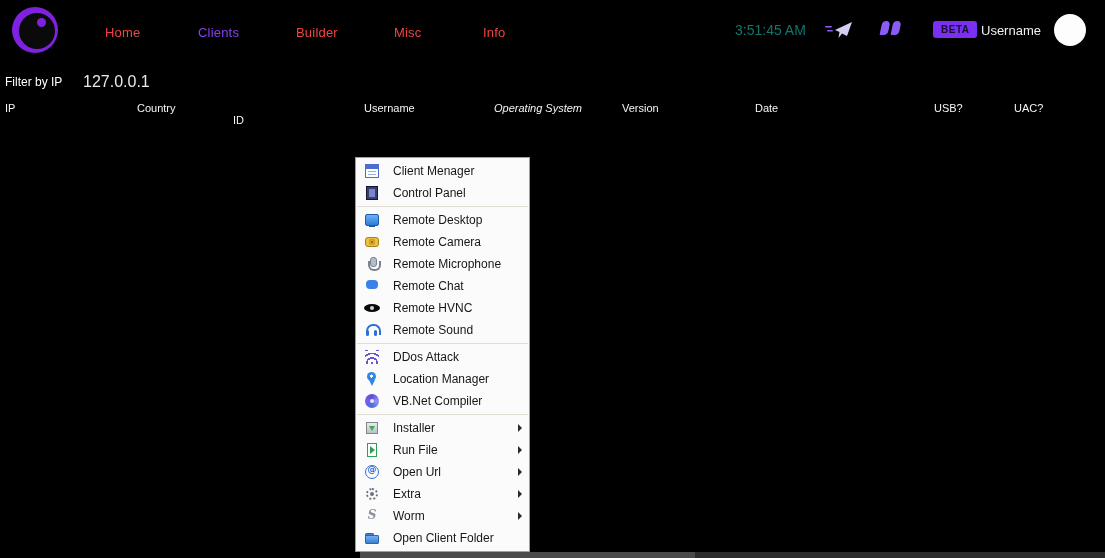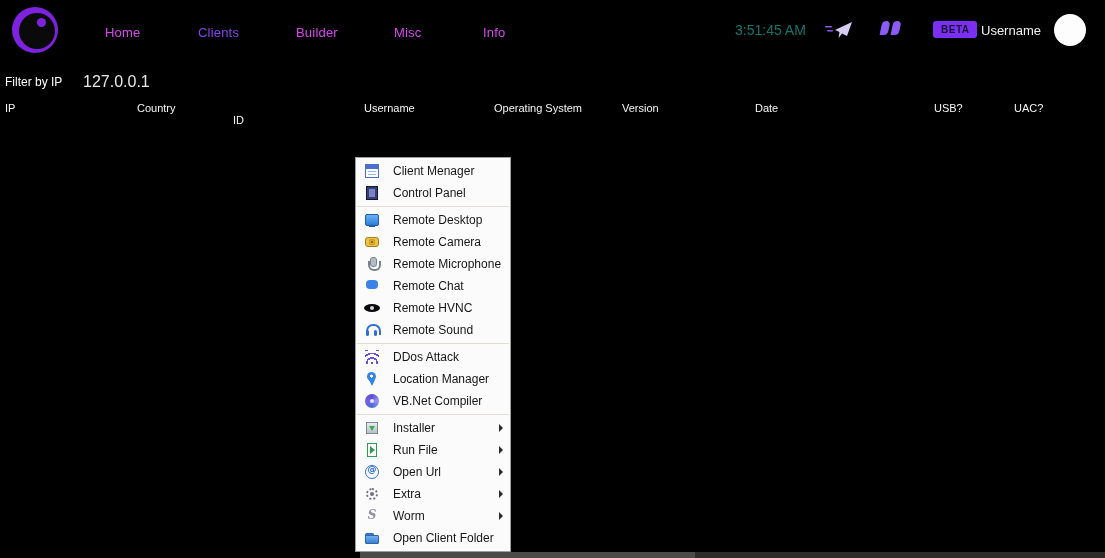--- a/index.html
+++ b/index.html
@@ -5,42 +5,42 @@
   *{margin:0;padding:0;box-sizing:border-box}
   html,body{width:1105px;height:558px}
   body{background:#000;position:relative;overflow:hidden;font-family:"Liberation Sans",sans-serif}
 
   
   .topbar{position:absolute;left:0;top:0;width:100%;height:62px;background:#000}
   .logo{position:absolute;left:12px;top:7px;width:46px;height:46px;border-radius:50%;background:#7e22e0;cursor:pointer}
   .logo::before{content:"";position:absolute;inset:5px;border-radius:50%;background:#0a0a0a;transform:translate(2px,1px)}
   .logo::after{content:"";position:absolute;left:25px;top:11px;width:9px;height:9px;border-radius:50%;background:#7e22e0}
   #nav{position:absolute;left:0;top:25px;width:600px;height:20px}
-  .nav-item{position:absolute;top:0;font-size:13px;color:#d946ef;cursor:pointer;letter-spacing:.2px}
+  .nav-item{position:absolute;top:0;font-size:13px;color:#ef4444;cursor:pointer;letter-spacing:.2px}
   .nav-item.active{color:#8640f0}
   .clock{position:absolute;left:735px;top:22px;font-size:14px;color:#0f766e}
   .plane{position:absolute;left:824px;top:19px;width:30px;height:22px;cursor:pointer}
   .quotes{position:absolute;left:881px;top:21px;width:21px;height:15px;cursor:pointer}
   .quotes::before,.quotes::after{content:"";position:absolute;top:0;width:8px;height:14px;background:#8a5cf5;border-radius:4px 4px 4px 1px;transform:skewX(-12deg)}
   .quotes::before{left:0}
   .quotes::after{left:11px}
   .beta{position:absolute;left:933px;top:21px;padding:3px 8px;background:#7b2ff2;border-radius:3px;color:#14102e;font-weight:bold;font-size:10px;letter-spacing:.5px}
   .username{position:absolute;left:981px;top:23px;font-size:13px;color:#f0f0f0}
   .avatar{position:absolute;left:1054px;top:14px;width:32px;height:32px;border-radius:50%;background:#fdfdfd;cursor:pointer}
 
   
   .filter-label{position:absolute;left:5px;top:75px;font-size:12px;color:#fff}
   .filter-input{position:absolute;left:83px;top:72px;width:120px;height:20px;background:transparent;border:none;outline:none;color:#e8e8e8;font-size:16px;font-family:"Liberation Sans",sans-serif}
 
   
   #thead{position:absolute;left:0;top:102px;width:100%;height:18px}
   .th{position:absolute;top:0;font-size:11px;color:#f5f5f5}
 
   
-  #menu{position:absolute;left:355px;top:157px;width:156px;background:#fbfbfb;border:1px solid #9e9e9e;box-shadow:3px 3px 7px rgba(0,0,0,.55);padding:2px 0}
+  #menu{position:absolute;left:355px;top:157px;width:175px;background:#fbfbfb;border:1px solid #9e9e9e;box-shadow:3px 3px 7px rgba(0,0,0,.55);padding:2px 0}
   .mi{display:flex;align-items:center;height:22px;padding:0 6px 0 8px;position:relative;cursor:pointer}
   .mi-label{margin-left:13px;font-size:12px;color:#161616;white-space:nowrap}
   .sep{height:1px;background:#e3ded4;margin:2px 1px}
   .arrow{position:absolute;right:7px;top:7px;width:0;height:0;border-left:4px solid #2b2b2b;border-top:4px solid transparent;border-bottom:4px solid transparent}
 
   
   .ic{width:16px;height:16px;position:relative;flex:0 0 16px;display:inline-block}
   .ic::before,.ic::after{content:"";position:absolute}
 
   .ic-client-manager::before{inset:1px;border:1px solid #4a6fd0;background:linear-gradient(#4a6fd0 0 4px,#fff 4px)}
@@ -123,21 +123,21 @@
 </div>
 
 <span class="filter-label">Filter by IP</span>
 <input class="filter-input" value="127.0.0.1" style="">
 
 <div id="thead">
     <span class="th" style="left: 5px;">IP</span>
     <span class="th" style="left: 137px;">Country</span>
     <span class="th" style="left: 233px; margin-top: 12px;">ID</span>
     <span class="th" style="left: 364px;">Username</span>
-    <span class="th" style="left: 494px;">Operating System</span>
+    <span class="th" style="left: 494px; font-style: italic;">Operating System</span>
     <span class="th" style="left: 622px;">Version</span>
     <span class="th" style="left: 755px;">Date</span>
     <span class="th" style="left: 934px;">USB?</span>
     <span class="th" style="left: 1014px;">UAC?</span>
   </div>
 
 <div id="menu">
     <div class="mi">
       <span class="ic ic-client-manager"></span>
       <span class="mi-label">Client Menager</span>

